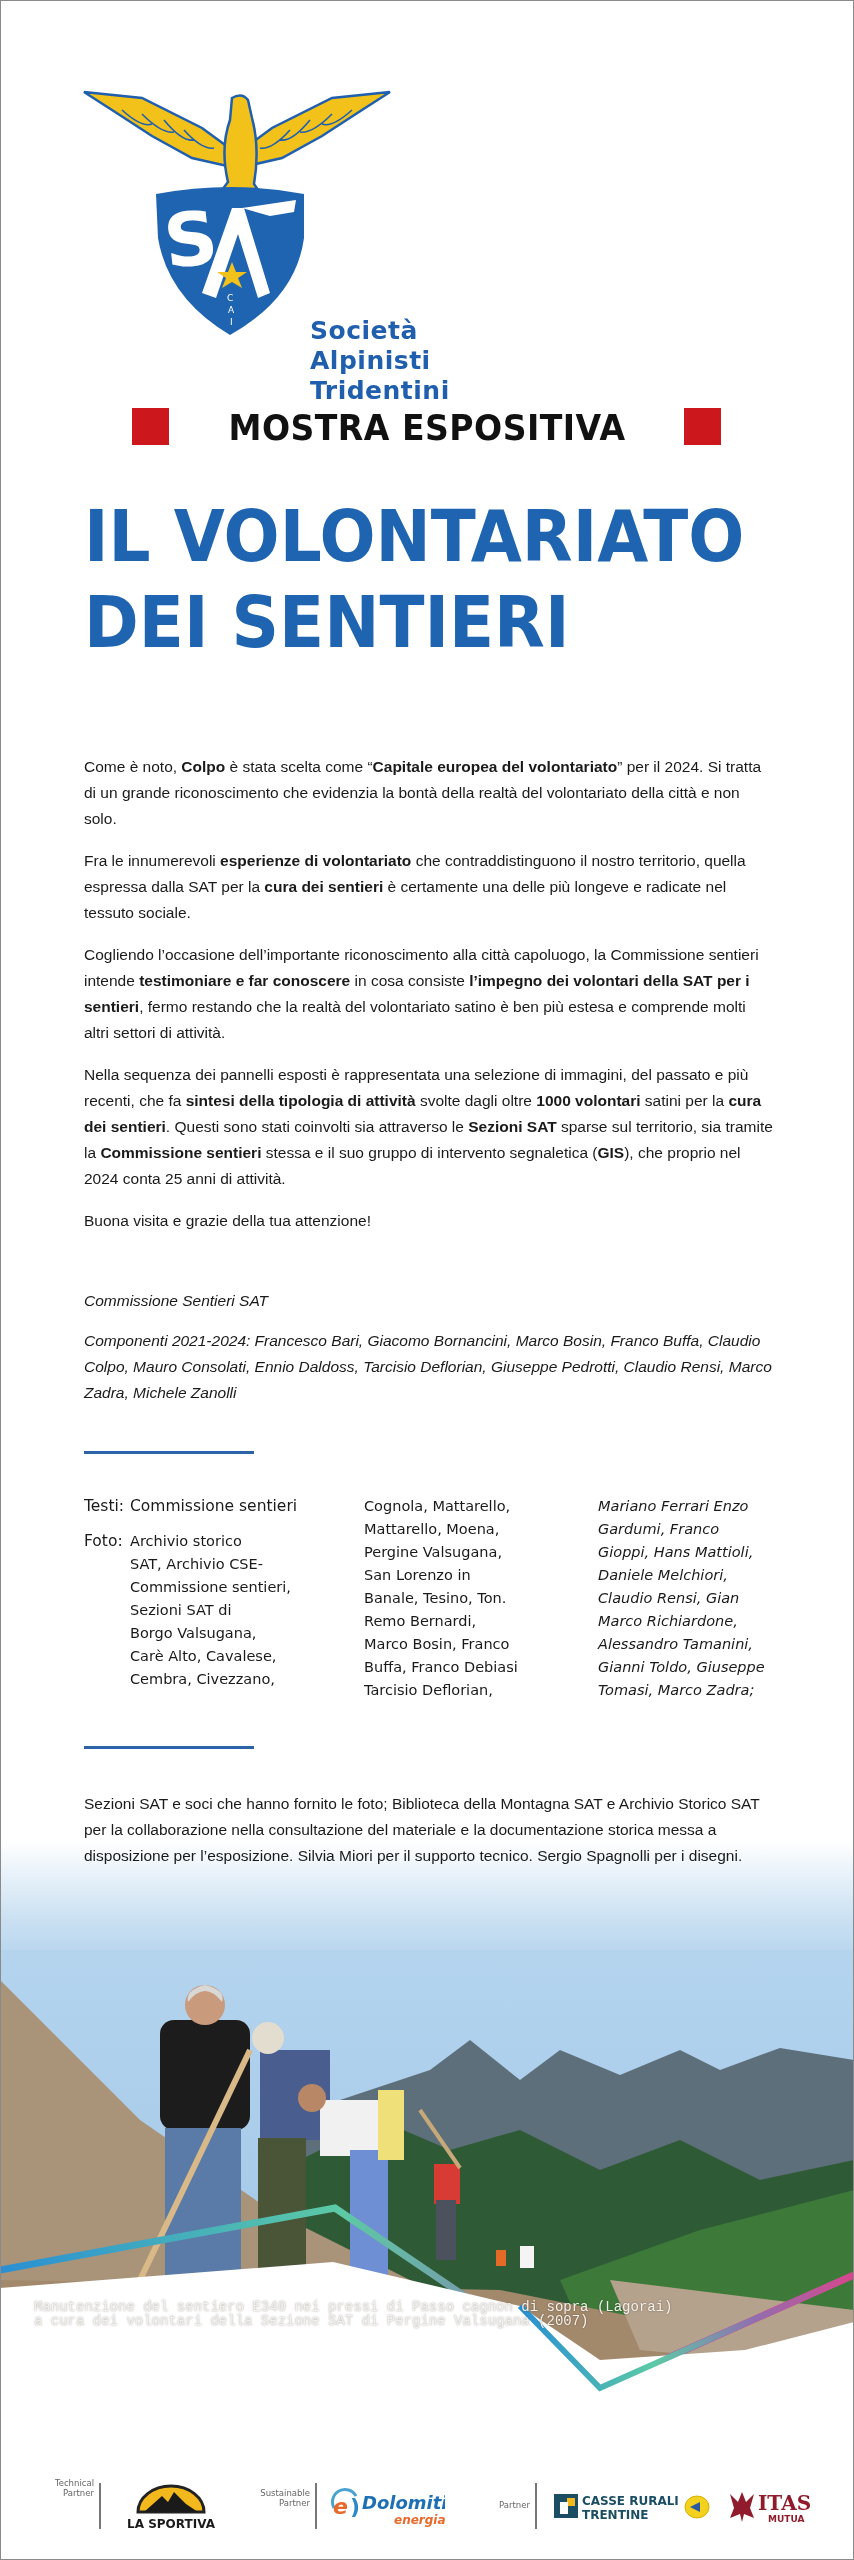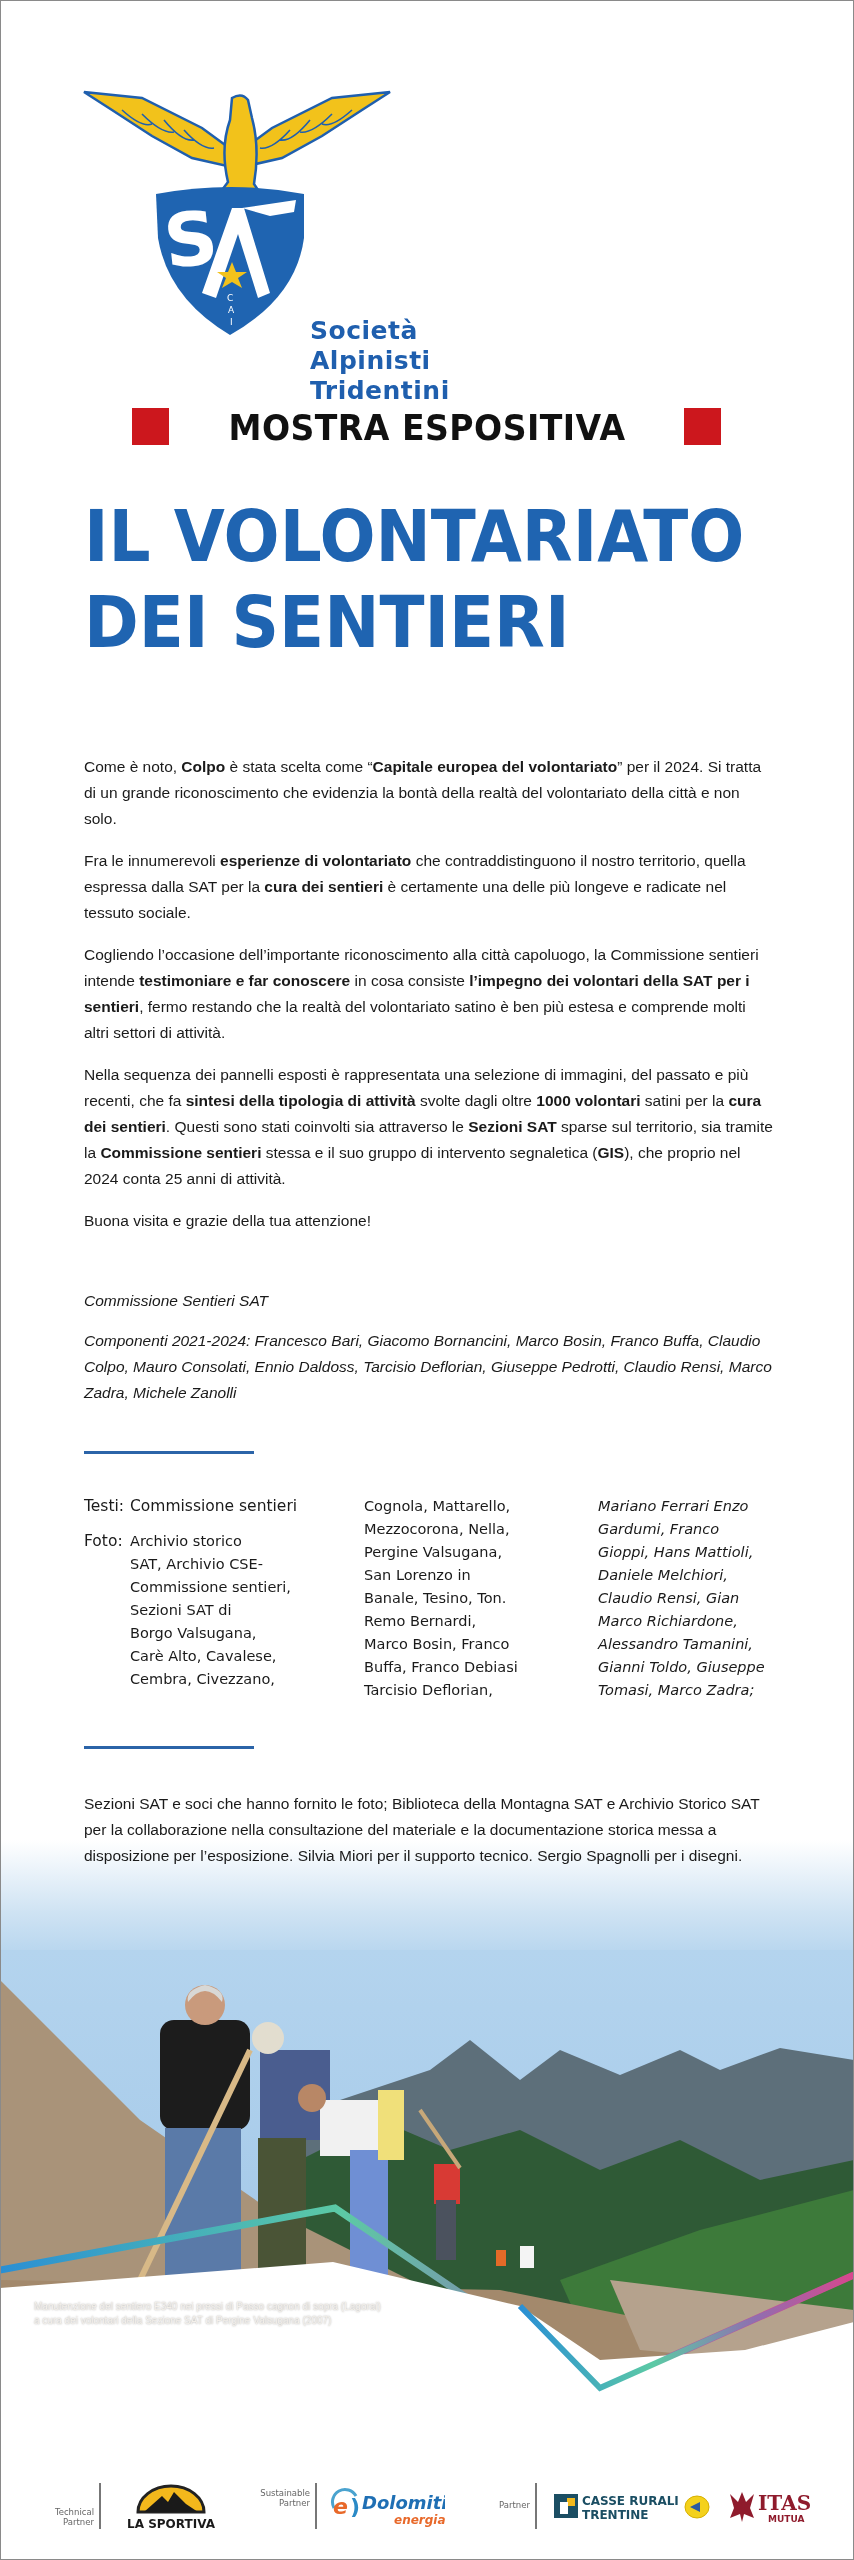--- a/index.html
+++ b/index.html
@@ -47,21 +47,21 @@
   .cred-col3 { left: 598px; width: 200px; font-style: italic; }
   .credits span.line { display: block; white-space: nowrap; font-size: 14.5px; }
 
   .thanks { position: absolute; left: 84px; top: 1791px; width: 700px; font-size: 15.5px; line-height: 26px; z-index: 3; }
   .thanks p { margin: 0 0 12px 0; }
 
   
   .sky { position: absolute; left: 0; top: 1840px; width: 854px; height: 120px; background: linear-gradient(#ffffff, #cfe3f3 60%, #b4d4ee); z-index: 1; }
   .photo { position: absolute; left: 0; top: 1950px; width: 854px; height: 480px; z-index: 2; overflow: hidden; }
   .photo svg { display: block; }
-  .caption { position: absolute; left: 34px; top: 2300px; color: #f4f0ea; font-size: 10px; line-height: 14px; z-index: 4; font-family: Liberation Sans, sans-serif; text-shadow: 0 0 2px rgba(0,0,0,0.4); }
+  .caption { position: absolute; left: 34px; top: 2300px; color: #f4f0ea; font-size: 14px; line-height: 14px; z-index: 4; font-family: Liberation Mono, monospace; text-shadow: 0 0 2px rgba(0,0,0,0.4); }
 
   
   .footer { position: absolute; left: 0; top: 2470px; width: 854px; height: 70px; z-index: 5; }
   .sp-label { position: absolute; font-size: 8.5px; line-height: 10px; color: #666; text-align: right; font-family: "DejaVu Sans", sans-serif; }
   .sp-div { position: absolute; width: 1.5px; height: 46px; background: #777; top: 13px; }
   .sp-logo { position: absolute; }
 </style>
 </head>
 <body>
 
@@ -134,21 +134,21 @@
         <span class="line">Commissione sentieri,</span>
         <span class="line">Sezioni SAT di</span>
         <span class="line">Borgo Valsugana,</span>
         <span class="line">Carè Alto, Cavalese,</span>
         <span class="line">Cembra, Civezzano,</span>
       </span>
   </div>
 </div>
 <div class="credits cred-col2" id="col2">
     <span class="line">Cognola, Mattarello,</span>
-    <span class="line">Mezzocorona, Nella,</span>
+    <span class="line">Mattarello, Moena,</span>
     <span class="line">Pergine Valsugana,</span>
     <span class="line">San Lorenzo in</span>
     <span class="line">Banale, Tesino, Ton.</span>
     <span class="line">Remo Bernardi,</span>
     <span class="line">Marco Bosin, Franco</span>
     <span class="line">Buffa, Franco Debiasi</span>
     <span class="line">Tarcisio Deflorian,</span>
   </div>
 <div class="credits cred-col3" id="col3">
     <span class="line">Mariano Ferrari Enzo</span>
@@ -218,21 +218,21 @@
     <polyline points="520,356 600,438 854,325" fill="none" stroke="url(#trail)" stroke-width="6"></polyline>
   </svg>
 </div>
 
 <div class="caption">
   <div>Manutenzione del sentiero E340 nei pressi di Passo cagnon di sopra (Lagorai)</div>
   <div>a cura dei volontari della Sezione SAT di Pergine Valsugana (2007)</div>
 </div>
 
 <div class="footer">
-  <div class="sp-label" style="left:48px; top:37px; width:46px;">
+  <div class="sp-label" style="left:48px; top:8px; width:46px;">
     <div>Technical</div>
     <div>Partner</div>
   </div>
   <div class="sp-div" style="left:99px;"></div>
   <div class="sp-logo" style="left:116px; top:12px; width:110px; height:50px;">
     <svg width="110" height="50" viewBox="0 0 110 50">
       <path d="M22 30 A33 26 0 0 1 88 30 Z" fill="#f3b81c" stroke="#222" stroke-width="3"></path>
       <path d="M28 30 L46 14 L52 20 L58 10 L70 22 L82 30 Z" fill="#1a1a1a"></path>
       <text x="55" y="46" text-anchor="middle" font-family="DejaVu Sans, sans-serif" font-weight="700" font-size="12" fill="#1a1a1a">LA SPORTIVA</text>
     </svg>

